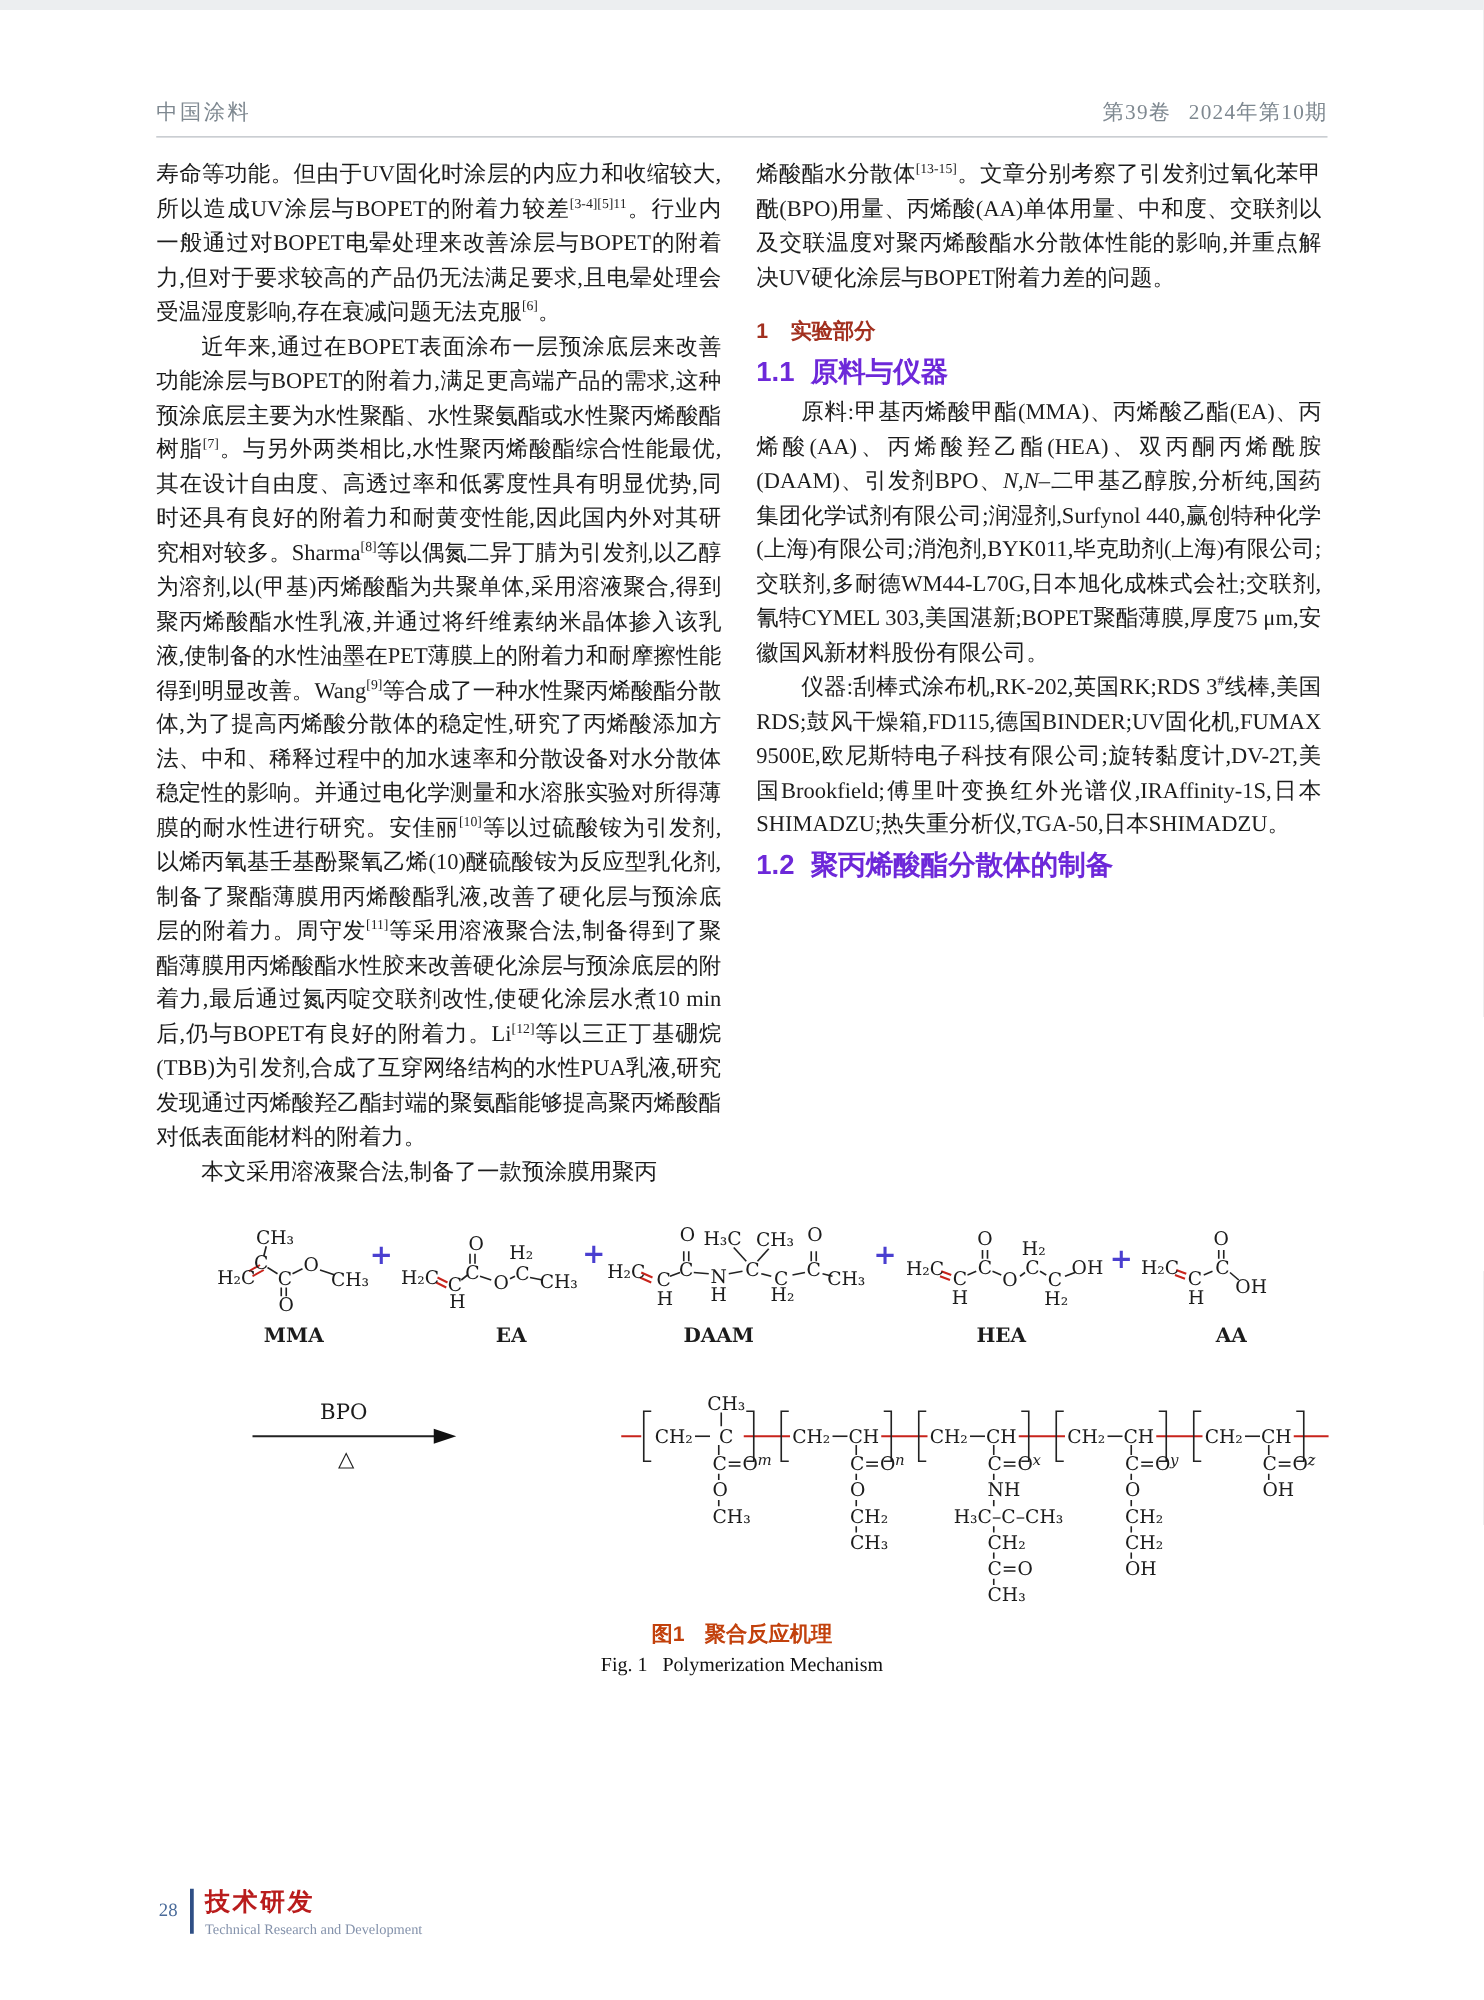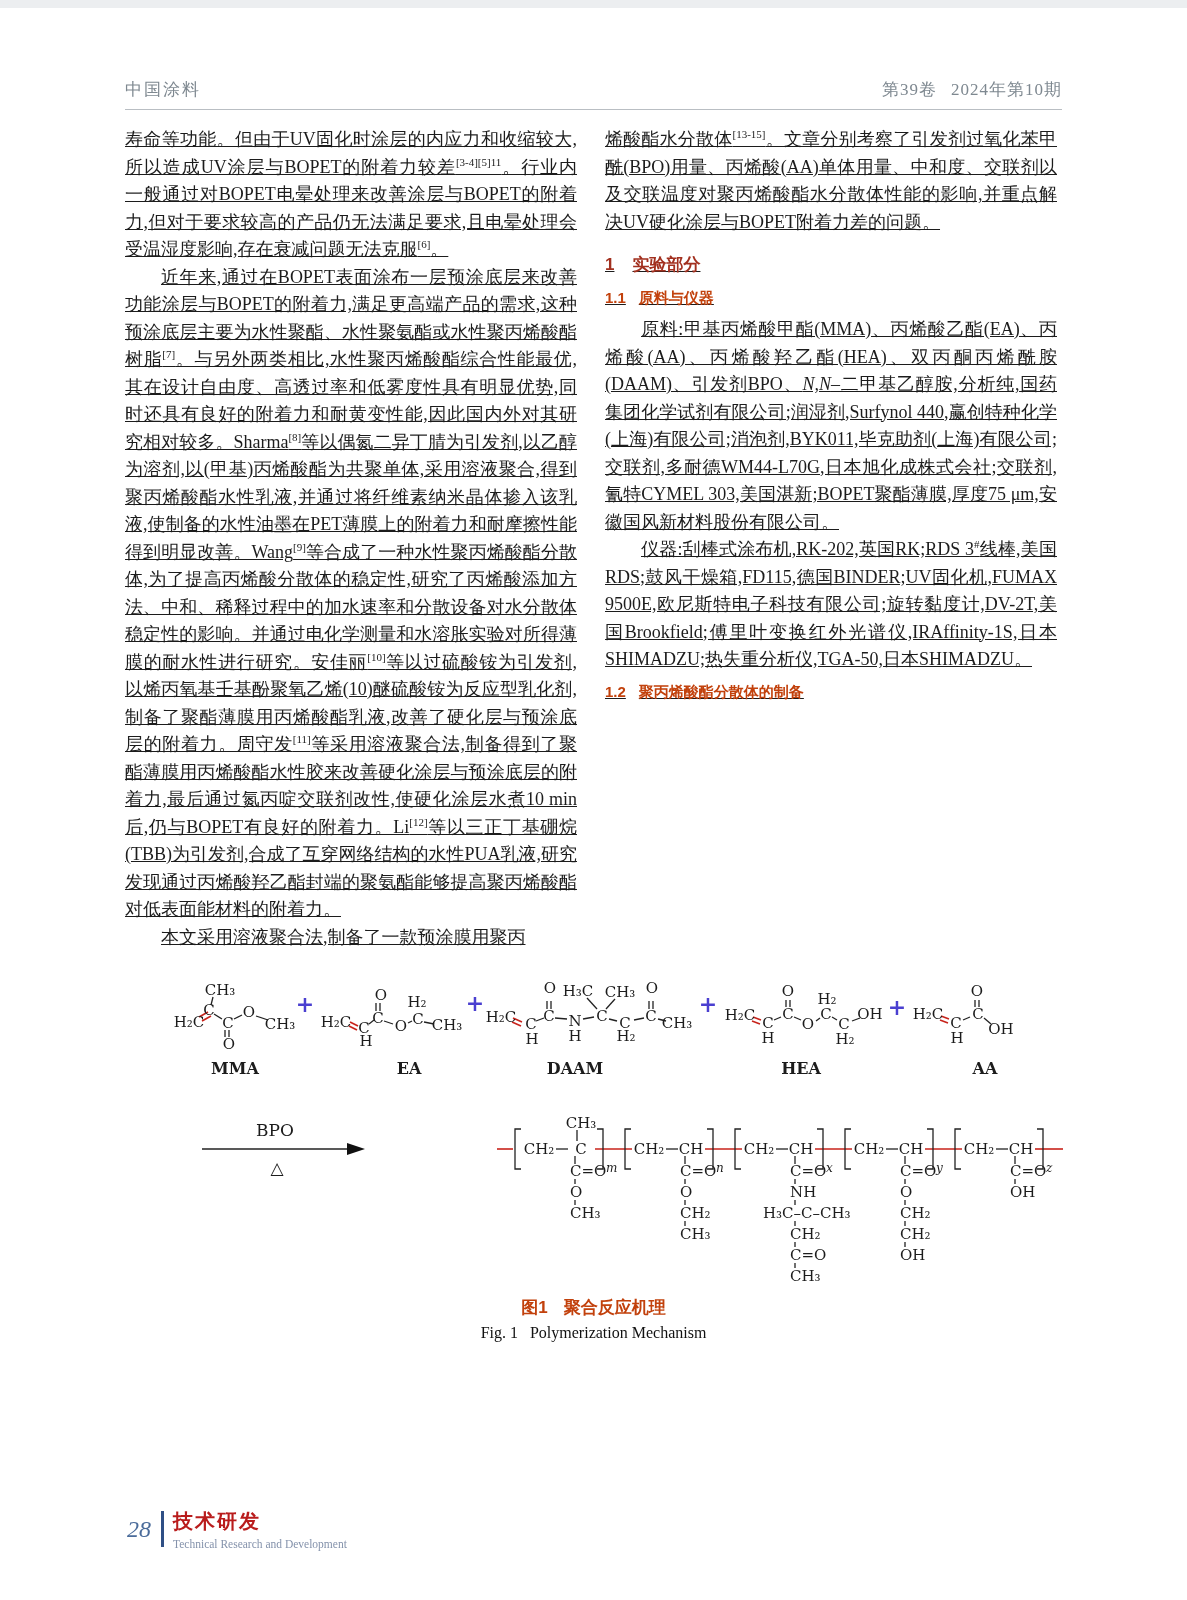--- a/index.html
+++ b/index.html
@@ -4,31 +4,31 @@
 <style>
   html,body{margin:0;padding:0;background:#d8d8d8;}
   .page{position:relative;width:1187px;height:1600px;margin:0 auto;background:#ffffff;
         box-sizing:border-box;padding:0 125px;overflow:hidden;
         font-family:"Liberation Serif","DejaVu Serif",serif;color:#1c1c1c;}
   .scan-top{position:absolute;top:0;left:0;right:0;height:8px;background:#eceef0;}
   .pagehead{padding-top:78px;display:flex;justify-content:space-between;align-items:flex-end;
             font-size:17px;color:#7e8890;letter-spacing:2px;}
   .pagehead .issue span{margin-left:14px;letter-spacing:1px;}
   .headrule{border:none;border-top:1.5px solid #b9bec3;margin:8px 0 0 0;}
-  .columns{display:flex;gap:28px;margin-top:16px;text-decoration:underline;}
+  .columns{display:flex;gap:28px;margin-top:16px;}
   .col{width:452px;font-size:18px;line-height:27.5px;text-align:justify;}
   .para{margin:0;text-indent:2em;}
   .para.noindent{text-indent:0;}
   sup.ref{font-size:11px;vertical-align:super;line-height:0;}
   .it{font-style:italic;}
   h2.sec1{font-family:"Liberation Sans","DejaVu Sans",sans-serif;color:#a2301f;
           font-size:17px;font-weight:bold;margin:16px 0 8px 0;line-height:26px;}
   h2.sec1 .num{margin-right:18px;}
-  h3.sec2{font-family:"Liberation Sans","DejaVu Sans",sans-serif;color:#c2410c;
-          font-size:15px;font-weight:bold;margin:6px 0 6px 0;line-height:24px;}
+  h3.sec2{font-family:"Liberation Sans","DejaVu Sans",sans-serif;color:#6d28d9;
+          font-size:22px;font-weight:bold;margin:6px 0 6px 0;line-height:24px;}
   h3.sec2 .num{margin-right:13px;}
   .fig{margin:6px 0 0 0;}
   .fig svg{display:block;}
   .fig text{dominant-baseline:central;font-family:"DejaVu Serif","Liberation Serif",serif;
             font-size:15px;fill:#1c1c1c;}
   .fig text.ta-m{text-anchor:middle;}
   .fig text.mlabel{font-size:16px;font-weight:600;}
   .fig text.plus{font-size:22px;fill:#4a3fd0;font-weight:600;}
   .fig text.rxn{font-size:17px;}
   .fig text.subidx{font-size:12px;font-style:italic;}
@@ -36,21 +36,21 @@
   .fig line.rb{stroke:#c8231b;stroke-width:1.6;}
   .fig path.br{stroke:#222;stroke-width:1.3;fill:none;}
   .figcap{text-align:center;margin-top:4px;}
   .figcap .zh{font-family:"Liberation Sans","DejaVu Sans",sans-serif;font-weight:bold;
               font-size:17px;color:#c2410c;}
   .figcap .zh .num{margin-right:16px;}
   .figcap .en{font-family:"Liberation Serif","DejaVu Serif",serif;font-weight:normal;
               font-size:16px;color:#111;margin-top:5px;}
   .figcap .en .num{margin-right:12px;}
   .pagefoot{position:absolute;left:127px;bottom:50px;display:flex;align-items:center;}
-  .pagefoot .pno{font-size:24px;color:#4a6b9a;margin-right:10px;font-style:italic;}
+  .pagefoot .pno{font-size:15px;color:#4a6b9a;margin-right:10px;}
   .pagefoot .bar{width:3px;height:36px;background:#2f4f85;margin-right:9px;}
   .pagefoot .zh{font-family:Liberation Sans, sans-serif;font-weight:bold;
                 font-size:20px;color:#b91c1c;letter-spacing:2px;}
   .pagefoot .en{font-size:11.5px;color:#8492ab;margin-top:3px;}
 </style>
 </head>
 <body>
 
 <div class="page">
   <div class="scan-top"></div>

